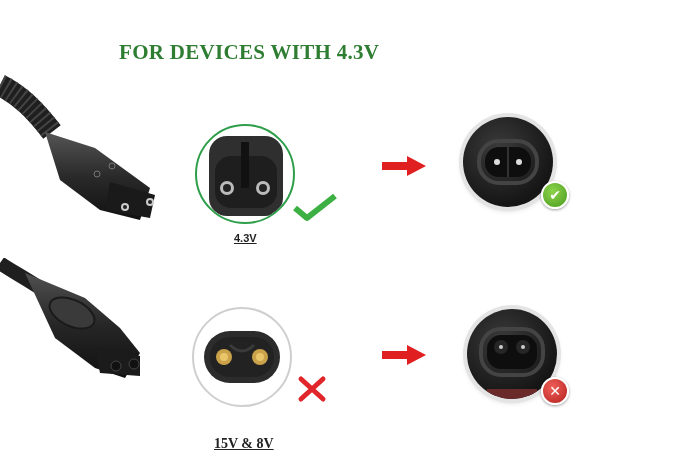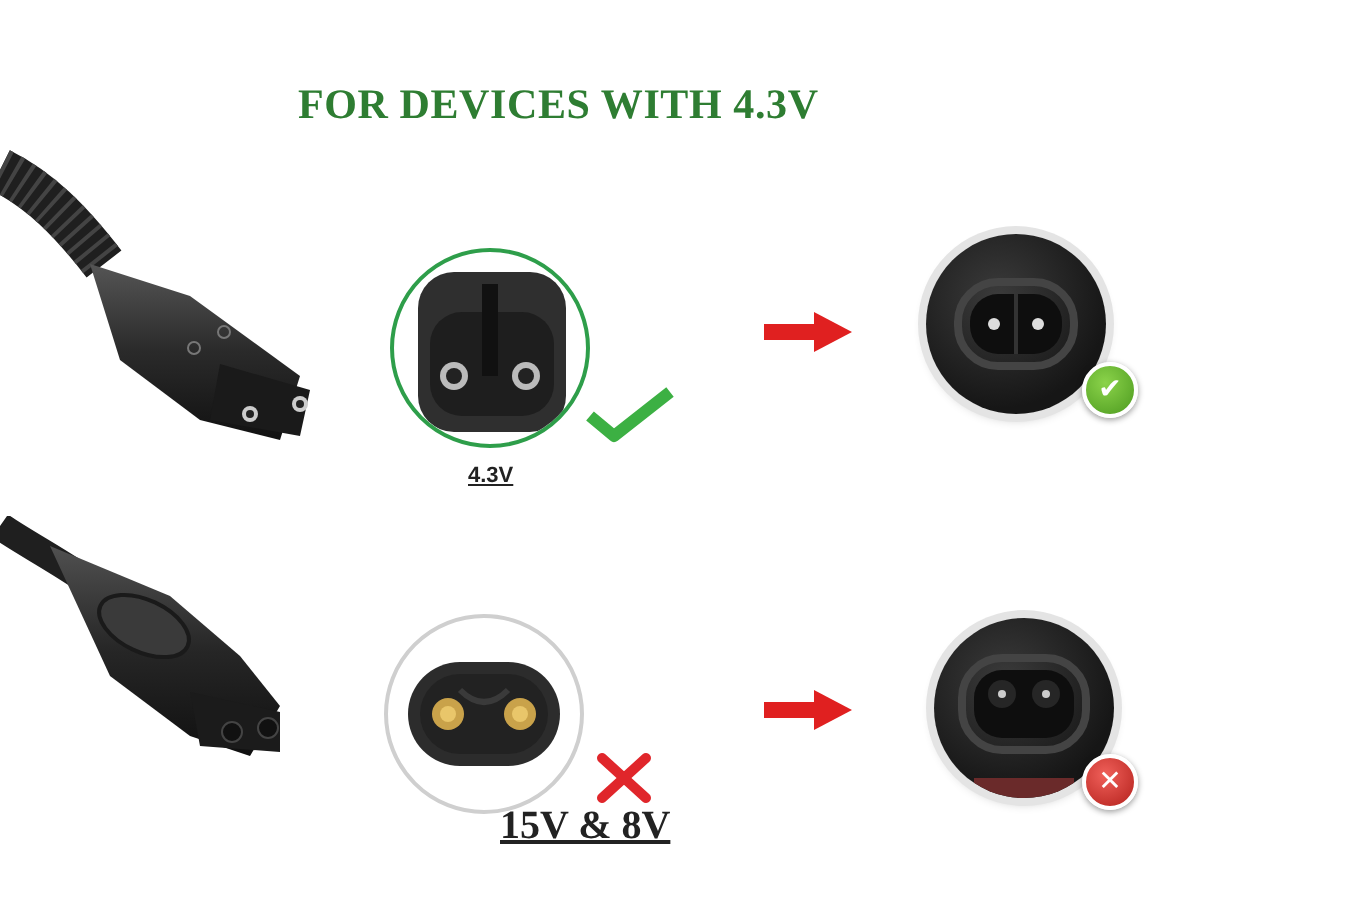--- a/index.html
+++ b/index.html
@@ -1,21 +1,21 @@
 <!DOCTYPE html>
 <html><head>
 <meta charset="utf-8">
 <style>
   html,body{margin:0;padding:0;background:#ffffff;}
   body{width:679px;height:457px;position:relative;overflow:hidden;font-family:"Liberation Serif",serif;}
   .abs{position:absolute;}
-  .title{left:149px;top:40px;font-family:"Liberation Serif",serif;font-weight:bold;font-size:21px;color:#2e7d32;letter-spacing:0.3px;white-space:nowrap;}
+  .title{left:119px;top:40px;font-family:"Liberation Serif",serif;font-weight:bold;font-size:21px;color:#2e7d32;letter-spacing:0.3px;white-space:nowrap;}
   .label{font-weight:bold;white-space:nowrap;color:#222;text-decoration:underline;}
   .lbl1{left:234px;top:232px;font-family:"Liberation Sans",sans-serif;font-size:11px;}
-  .lbl2{left:214px;top:402px;font-family:"Liberation Serif",serif;font-size:20px;margin-left:36px;}
+  .lbl2{left:214px;top:436px;font-family:"Liberation Serif",serif;font-size:14px;}
   .circle{border-radius:50%;box-sizing:border-box;background:#fff;overflow:hidden;}
   .c1{left:195px;top:124px;width:100px;height:100px;border:2px solid #2e9e4a;}
   .c2{left:192px;top:307px;width:100px;height:100px;border:2px solid #cfcfcf;}
   .socket{border-radius:50%;overflow:hidden;box-shadow:0 0 0 4px #e4e4e4, 0 2px 6px rgba(0,0,0,0.3);}
   .s1{left:463px;top:117px;width:90px;height:90px;background:radial-gradient(circle at 40% 35%,#3b3b3b,#161616 70%);}
   .s2{left:467px;top:309px;width:90px;height:90px;background:radial-gradient(circle at 40% 35%,#3b3b3b,#161616 70%);}
   .badge{border-radius:50%;width:24px;height:24px;display:flex;align-items:center;justify-content:center;color:#fff;font-family:"DejaVu Sans",sans-serif;font-weight:bold;font-size:14px;border:2px solid #fff;box-shadow:0 1px 3px rgba(0,0,0,0.4);}
   .b-ok{left:541px;top:181px;background:radial-gradient(circle at 40% 35%,#8bd34a,#4c9a1f);}
   .b-no{left:541px;top:377px;background:radial-gradient(circle at 40% 35%,#f0605a,#b3201b);}
 </style>

